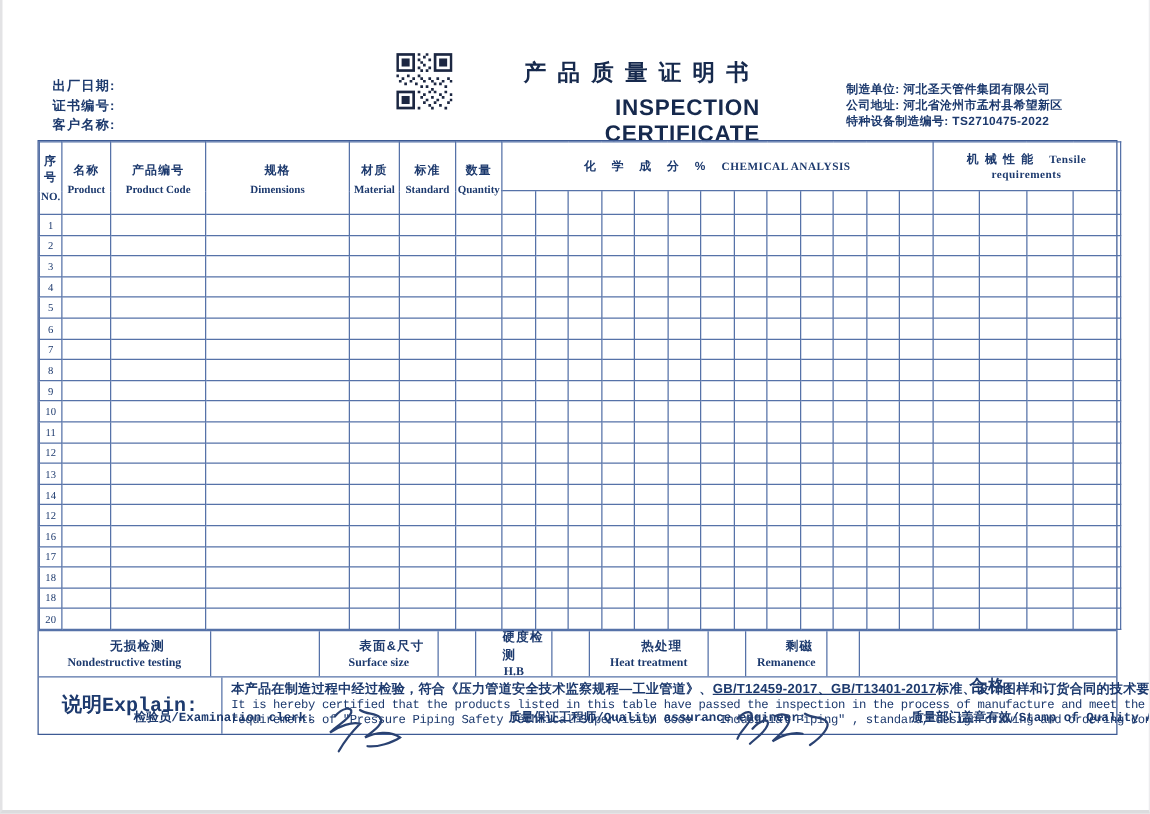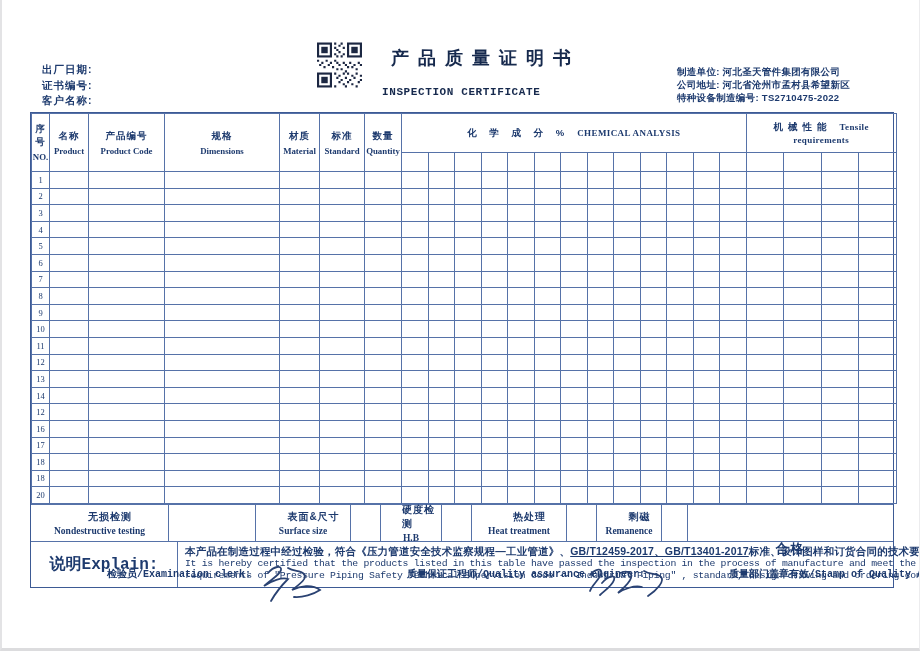--- a/index.html
+++ b/index.html
@@ -12,23 +12,23 @@
   html,body{background:#ffffff;}
   body{
     width:920px;height:651px;position:relative;overflow:hidden;
     font-family:"Liberation Sans",sans-serif;color:var(--ink);
     border-left:2px solid #e3e3e5;border-bottom:3px solid #dcdcde;border-right:1px solid #ececee;
   }
 
   
   .hdr-left{position:absolute;left:40px;top:62px;font-size:10.5px;font-weight:700;line-height:15.6px;letter-spacing:1px;}
   .qr{position:absolute;left:315px;top:42px;}
-  .titles{position:absolute;left:380px;top:46px;width:210px;text-align:left;color:var(--ink-dark);}
+  .titles{position:absolute;left:396px;top:46px;width:210px;text-align:right;color:var(--ink-dark);}
   .title-cn{font-size:18px;font-weight:700;letter-spacing:9px;padding-left:9px;font-family:"Liberation Serif",serif;}
-  .title-en{font-size:11px;font-weight:700;letter-spacing:.6px;margin-top:16px;font-family:Liberation Mono, monospace;}
+  .title-en{font-size:18px;font-weight:700;letter-spacing:.6px;margin-top:6px;font-family:Liberation Sans, sans-serif;}
   .hdr-right{position:absolute;left:675px;top:66px;font-size:9.5px;font-weight:600;line-height:12.8px;letter-spacing:.3px;}
 
   
   .cert-box{position:absolute;left:28px;top:112px;width:864px;border:1.5px solid var(--line-dark);}
   table.main{border-collapse:collapse;table-layout:fixed;width:863px;}
   table.main th,table.main td{border:1px solid var(--line);padding:0;text-align:center;vertical-align:middle;overflow:hidden;}
   tr.h1 th{height:39px;font-size:9.5px;}
   .cth .cn{font-size:9.5px;font-weight:700;letter-spacing:1px;}
   .cth .en{font-size:8.8px;font-weight:700;font-family:"Liberation Serif",serif;margin-top:3px;}
   th.group{height:19px;}

